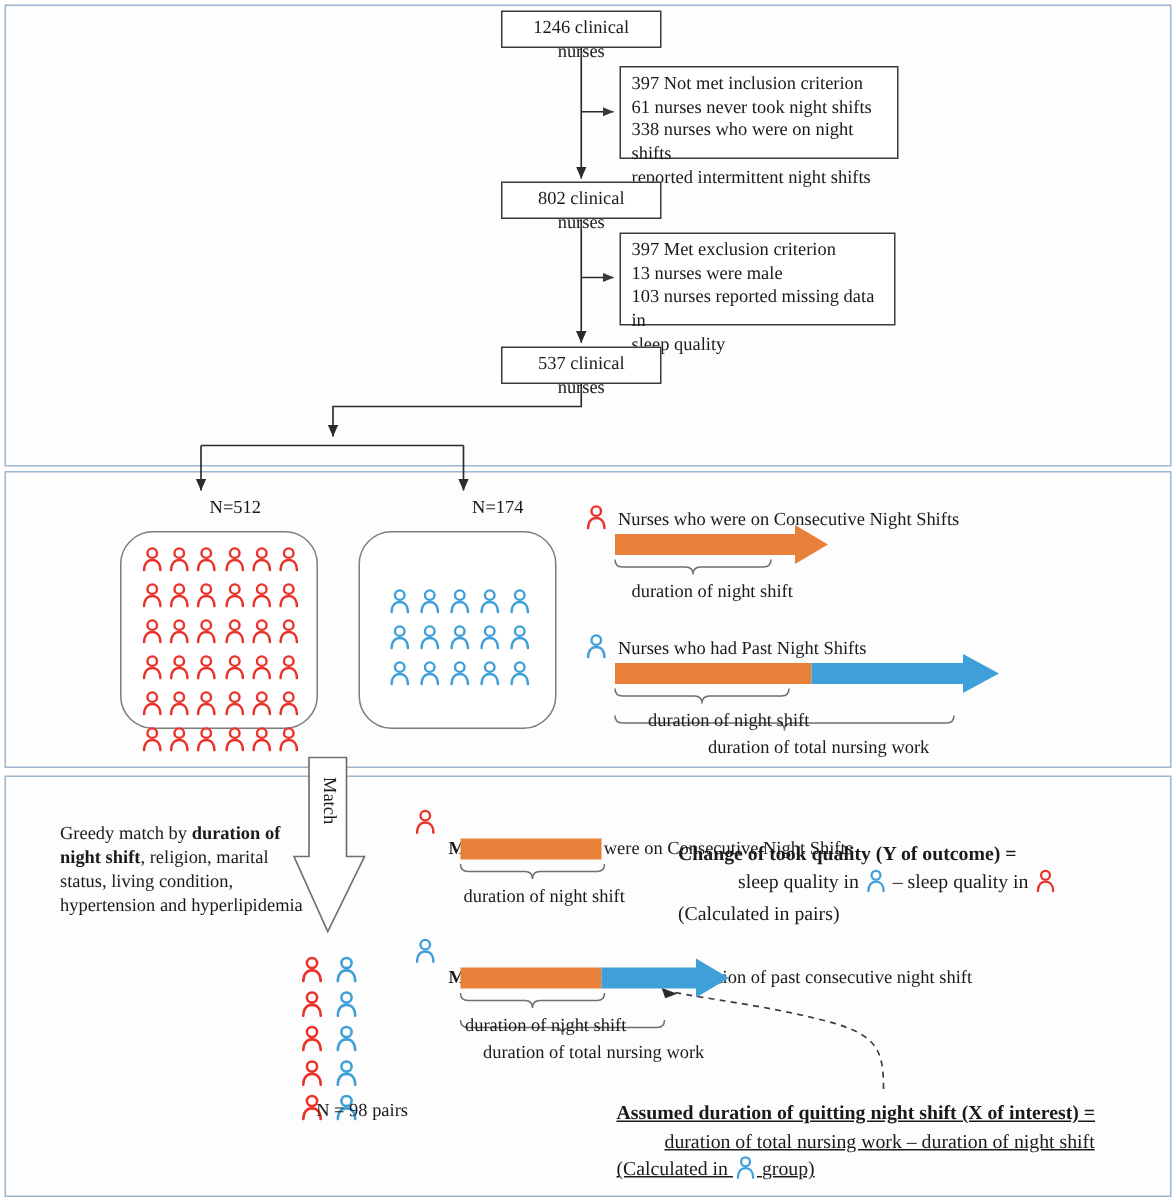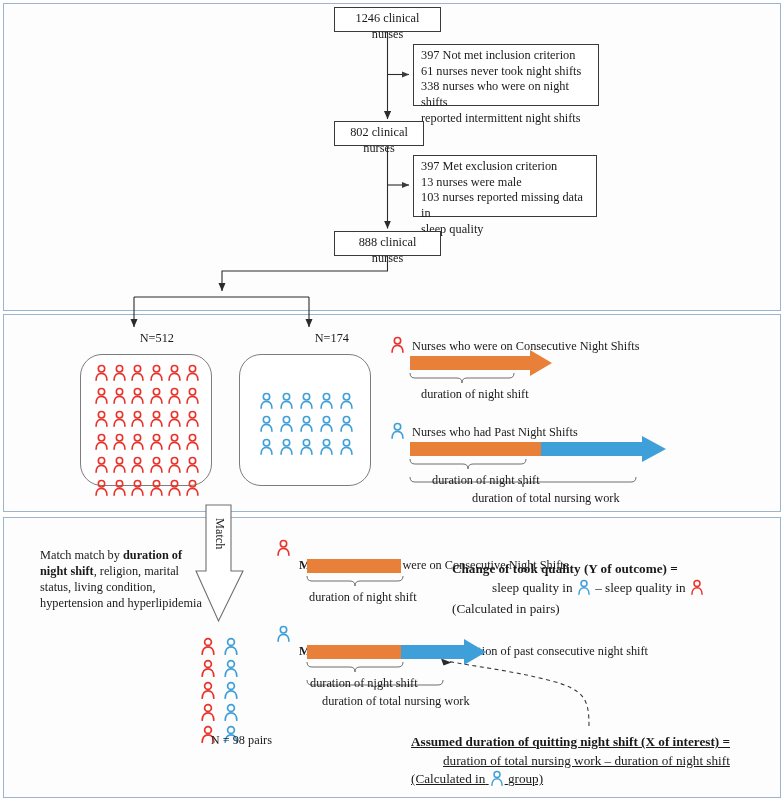--- a/index.html
+++ b/index.html
@@ -80,28 +80,28 @@
     </g>
   </svg>
 
   <div class="flowbox" style="left:334px;top:7px;width:107px;height:25px;text-align:center;">1246 clinical nurses</div>
 
   <div class="flowbox" style="left:413px;top:44px;width:186px;height:62px;">397 Not met inclusion criterion
    61 nurses never took night shifts
    338 nurses who were on night shifts
 reported intermittent night shifts</div>
 
-  <div class="flowbox" style="left:334px;top:121px;width:90px;height:25px;text-align:center;">802 clinical nurses</div>
+  <div class="flowbox" style="left:334px;top:121px;width:107px;height:25px;text-align:center;">802 clinical nurses</div>
 
   <div class="flowbox" style="left:413px;top:155px;width:184px;height:62px;">397 Met exclusion criterion
    13 nurses were male
    103 nurses reported missing data in
 sleep quality</div>
 
-  <div class="flowbox" style="left:334px;top:231px;width:107px;height:25px;text-align:center;">888 clinical nurses</div>
+  <div class="flowbox" style="left:334px;top:231px;width:107px;height:25px;text-align:center;">537 clinical nurses</div>
 
   <div class="lblc" style="left:94px;top:331px;width:80px;">N=512</div>
   <div class="lblc" style="left:269px;top:331px;width:80px;">N=174</div>
 
   <div class="roundbox" style="left:80px;top:354px;width:132px;height:132px;"></div>
   <div class="roundbox" style="left:239px;top:354px;width:132px;height:132px;"></div>
 
   <div class="icongrid" id="gridRed" style="left:92px;top:364px;width:110px;grid-template-columns:repeat(6,1fr);row-gap:2px;justify-items:center;">
       <span><svg width="15" height="17" viewBox="0 0 16 18" fill="none" stroke="#e8322a" stroke-width="1.7" stroke-linecap="round">
           <circle cx="8" cy="5" r="3.4"></circle>
@@ -329,21 +329,21 @@
   <div class="lbl" style="left:412px;top:425px;">Nurses who had Past Night Shifts</div>
   <div class="bar" style="left:410px;top:442px;width:131px;height:14px;background:#e8803a;"></div>
   <div class="bar" style="left:541px;top:442px;width:101px;height:14px;background:#3f9fd8;"></div>
   <svg class="layer" style="left:0;top:0;">
     <path d="M642,436 L642,462 L666,449 z" fill="#3f9fd8"></path>
   </svg>
   <div class="lbl" style="left:432px;top:473px;">duration of night shift</div>
   <div class="lbl" style="left:472px;top:491px;">duration of total nursing work</div>
 
   <div class="lbl" style="left:40px;top:532px;width:165px;">
-    <span>Match match by </span><span class="bold" style="white-space:pre-line;">duration of
+    <span>Greedy match by </span><span class="bold" style="white-space:pre-line;">duration of
 night shift</span><span style="white-space:pre-line;">, religion, marital
 status, living condition,
 hypertension and hyperlipidemia</span>
   </div>
 
   <div class="vtext" style="left:212px;top:518px;">Match</div>
 
   <div class="icongrid" id="gridPairs" style="left:196px;top:637px;width:46px;grid-template-columns:repeat(2,1fr);row-gap:0px;justify-items:center;">
       <span><svg width="16" height="18" viewBox="0 0 16 18" fill="none" stroke="#e8322a" stroke-width="1.7" stroke-linecap="round">
           <circle cx="8" cy="5" r="3.4"></circle>

